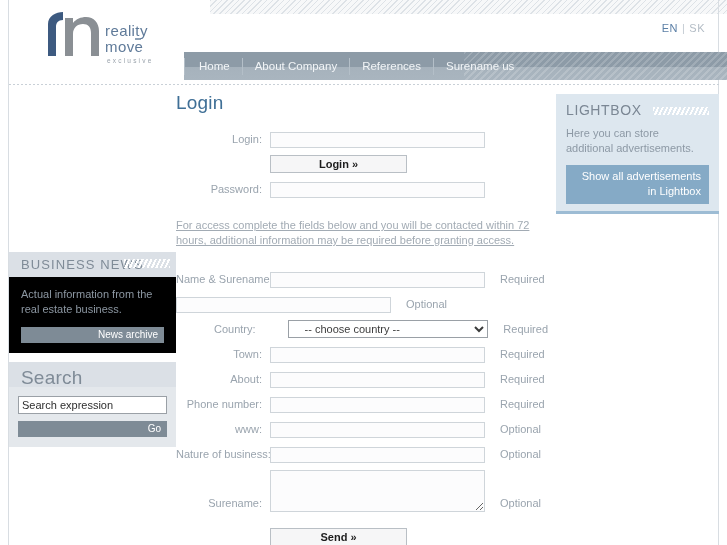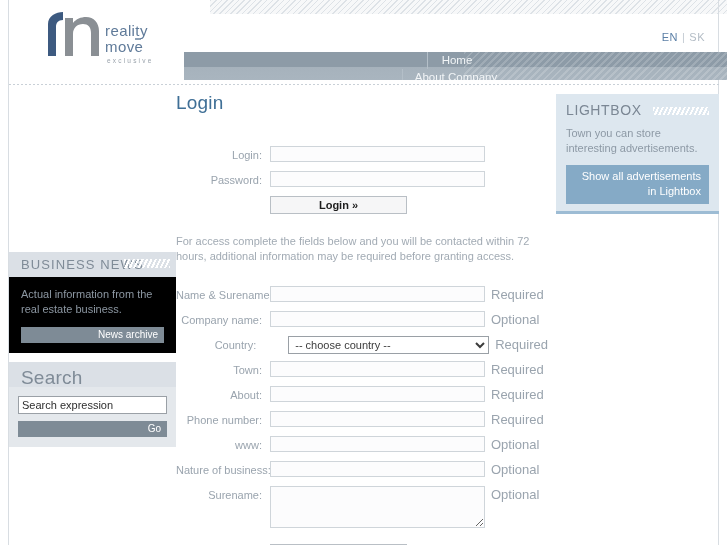--- a/index.html
+++ b/index.html
@@ -59,21 +59,21 @@
     left: 42px;
     top: 8px;
     width: 120px;
     height: 62px;
   }
   .logo svg { display: block; }
 
   .lang {
     position: absolute;
     right: 22px;
-    top: 31px;
+    top: 22px;
     font-size: 11px;
     letter-spacing: 0.5px;
   }
   .lang a {
     text-decoration: none;
   }
   .lang .lang-en { color: #5b7fa6; font-weight: normal; }
   .lang .lang-sep { color: #c3cbd3; margin: 0 4px; }
   .lang .lang-sk { color: #b3bcc5; }
 
@@ -99,21 +99,20 @@
       rgba(255,255,255,0.17) 0px,
       rgba(255,255,255,0.17) 2px,
       rgba(255,255,255,0) 2px,
       rgba(255,255,255,0) 5px);
   }
   .nav-items {
     position: relative;
     display: flex;
     height: 28px;
     align-items: center;
-    flex-direction: column;
   }
   .nav-item {
     color: #f2f5f7;
     font-size: 11.5px;
     padding: 0 12px;
     height: 17px;
     line-height: 17px;
     border-left: 1px solid #b4bfc8;
     white-space: nowrap;
     cursor: pointer;
@@ -137,29 +136,29 @@
   .main {
     position: absolute;
     left: 176px;
     top: 92px;
     width: 372px;
   }
   .page-title {
     color: #3f6f96;
     font-size: 19px;
     font-weight: normal;
-    margin: 0 0 32px 0;
+    margin: 0 0 16px 0;
     letter-spacing: 0.2px;
   }
 
   
   .login-rows { margin-bottom: 6px; }
   .frow {
     display: flex;
-    align-items: flex-start;
+    align-items: flex-end;
     margin-bottom: 7px;
   }
   .flabel {
     width: 86px;
     text-align: right;
     padding-right: 8px;
     color: #9aa4ae;
     font-size: 11px;
     line-height: 18px;
     white-space: nowrap;
@@ -177,38 +176,38 @@
   }
   .fselect {
     width: 215px;
     height: 18px;
     border: 1px solid #9aa0a6;
     background: #ffffff;
     box-sizing: border-box;
     font-family: "Liberation Sans", sans-serif;
     font-size: 11px;
     color: #3c3c3c;
-    padding: 0 2px;
+    padding: 0 12px;
     margin-left: 24px;
   }
   .ftextarea {
     width: 215px;
     height: 42px;
     border: 1px solid #cfd5da;
     background: #fcfcfd;
     box-sizing: border-box;
     font-family: "Liberation Sans", sans-serif;
     font-size: 11px;
     color: #55606b;
     padding: 2px 3px;
     resize: vertical;
   }
   .freq {
-    margin-left: 6px;
-    font-size: 13px;
+    margin-left: 15px;
+    font-size: 11px;
     color: #9aa4ae;
     line-height: 18px;
     white-space: nowrap;
   }
   .btn-std {
     margin-left: 94px;
     width: 137px;
     height: 18px;
     border: 1px solid #b9bfc5;
     background: #f6f6f7;
@@ -219,20 +218,21 @@
     cursor: pointer;
     padding: 0;
     line-height: 16px;
   }
   .intro {
     margin: 20px 0 22px 0;
     font-size: 11px;
     line-height: 15px;
     color: #a2abb4;
     width: 372px;
+    text-decoration: underline;
   }
   .send-wrap { margin-top: 16px; }
 
   
   .lsidebar {
     position: absolute;
     left: 9px;
     top: 252px;
     width: 167px;
   }
@@ -416,40 +416,39 @@
 <div class="main">
 
   <h1 class="page-title">Login</h1>
 
   <div class="login-rows">
     <div class="frow">
       <div class="flabel">Login:</div>
       <input class="finput" type="text" value="" style="">
     </div>
     <div class="frow">
+      <button class="btn-std">Login »</button>
+    </div>
+    <div class="frow">
       <div class="flabel">Password:</div>
       <input class="finput" type="password" value="" style="">
     </div>
-    <div class="frow">
-      <button class="btn-std">Login »</button>
-    </div>
   </div>
 
   <p class="intro">For access complete the fields below and you will be contacted within 72 hours, additional information may be required before granting access.</p>
 
   <div>
 
     <div class="frow">
       <div class="flabel">Name &amp; Surename:</div>
       <input class="finput" type="text" value="" style="">
       <div class="freq">Required</div>
     </div>
 
     <div class="frow">
-      <div class="flabel">Company name:</div>
       <input class="finput" type="text" value="" style="">
       <div class="freq">Optional</div>
     </div>
 
     <div class="frow">
       <div class="flabel">Country:</div>
       <select class="fselect">
         <option>-- choose country --</option>
       </select>
       <div class="freq">Required</div>
@@ -520,18 +519,18 @@
     </div>
   </div>
 </div>
 
 <div class="rsidebar">
   <div class="lb-box">
     <div class="lb-title">
       <span>LIGHTBOX</span>
       <span class="lb-hatch"></span>
     </div>
-    <p class="lb-text">Town you can store interesting advertisements.</p>
+    <p class="lb-text">Here you can store additional advertisements.</p>
     <button class="lb-btn">Show all advertisements in Lightbox</button>
     <div class="lb-foot"></div>
   </div>
   <div class="lb-rule"></div>
 </div>
 
 </body></html>

